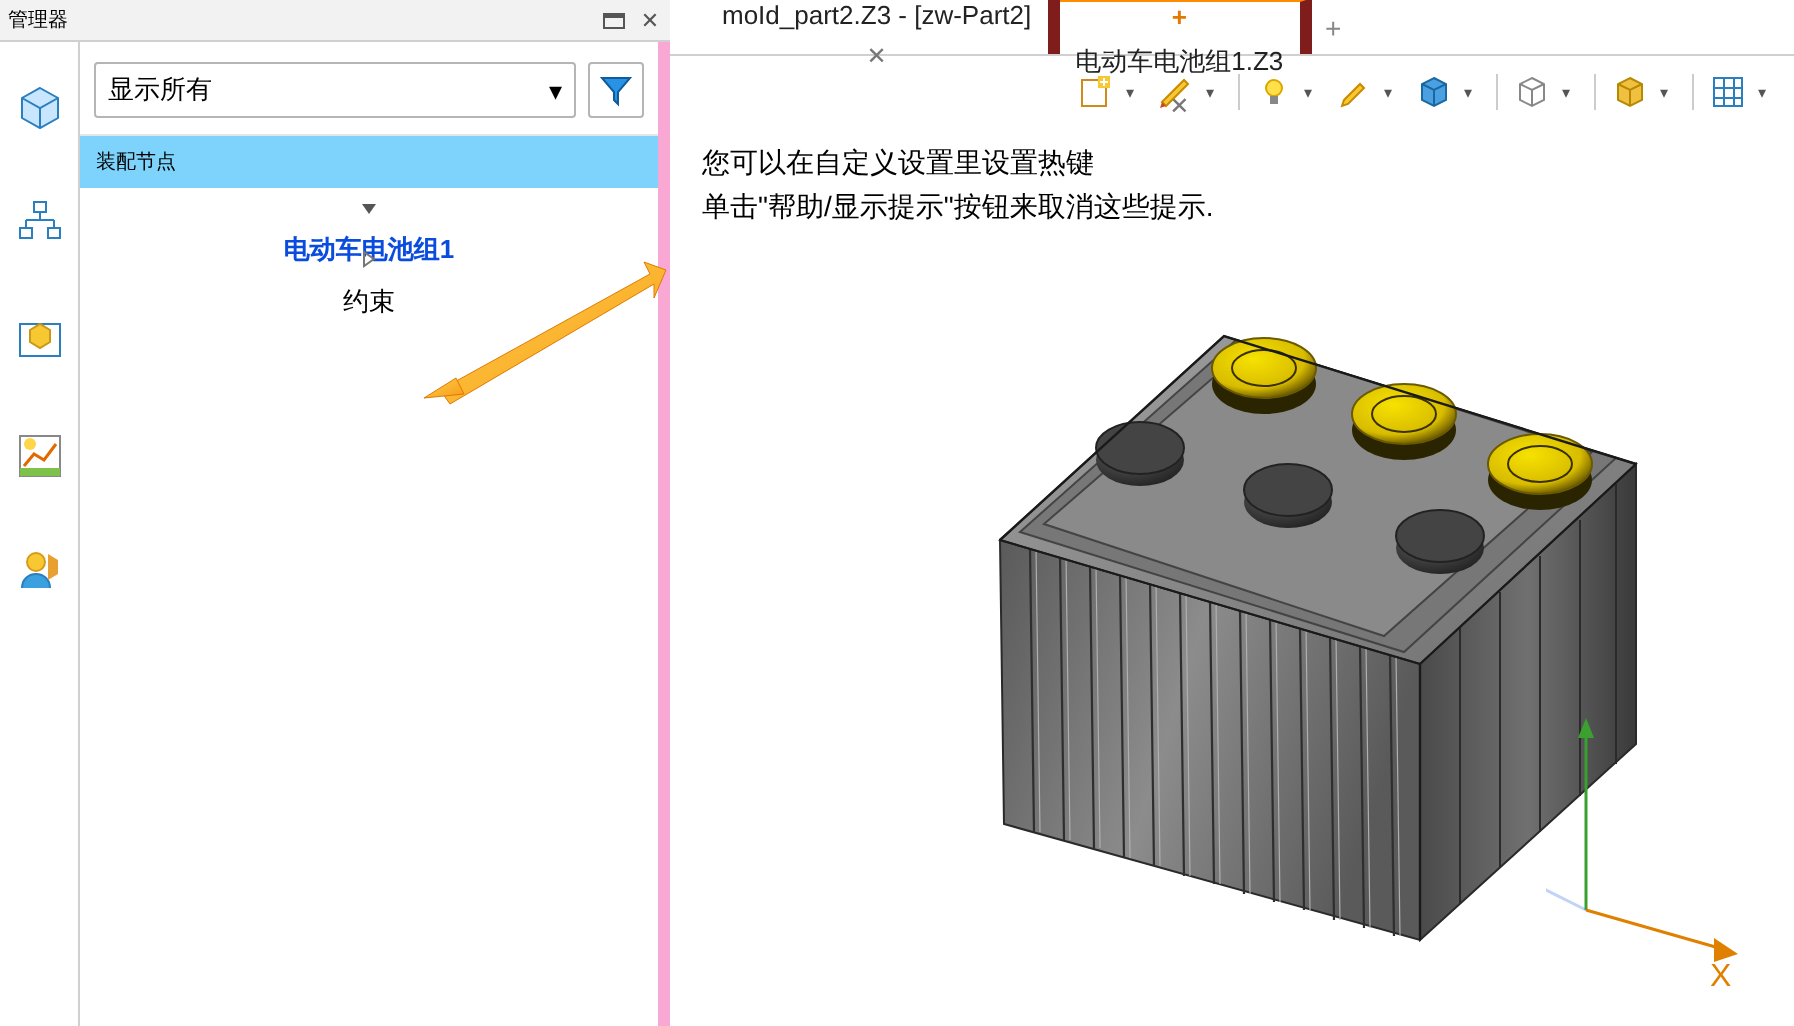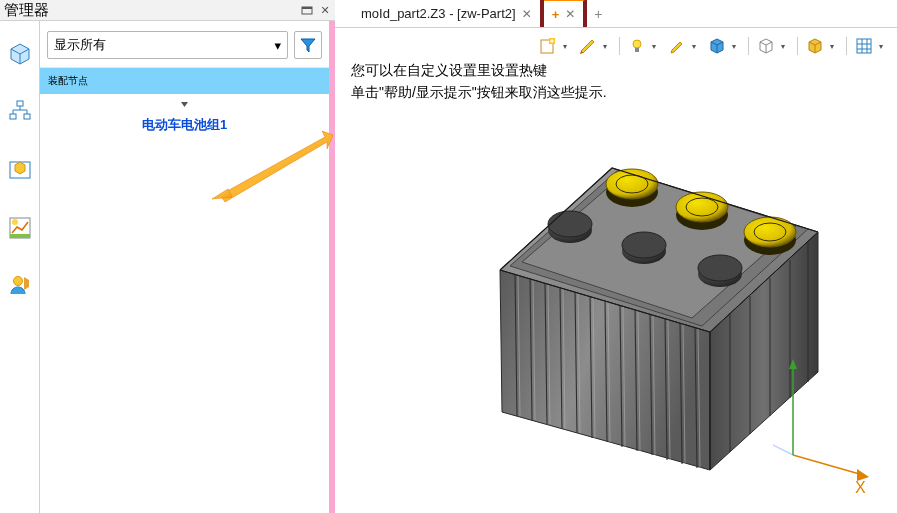--- a/index.html
+++ b/index.html
@@ -53,21 +53,21 @@
     height: 21px;
     border-bottom: 1px solid #d0d0d0;
     background: #f2f2f2;
     display: flex;
     align-items: center;
     padding-left: 4px;
     box-sizing: border-box;
   }
   .mgr-title {
     flex: 1;
-    font-size: 15px;
+    font-size: 10px;
   }
   .mgr-btn {
     width: 16px;
     height: 15px;
     display: flex;
     align-items: center;
     justify-content: center;
     font-size: 11px;
     color: #555;
     cursor: pointer;
@@ -168,23 +168,24 @@
     align-items: stretch;
     background: #fff;
     border-bottom: 1px solid #d0d0d0;
   }
   .tab {
     display: flex;
     align-items: center;
     padding: 0 8px;
     gap: 6px;
     cursor: pointer;
-    border-right: 4px solid #7f1d1d;
+    border-right: 6px solid #7f1d1d;
     font-size: 13px;
     color: #222;
+    flex-direction: column;
   }
   .tab.active {
     background: #fff;
     border-top: 2px solid #ff8c00;
     margin-top: -1px;
   }
   .tab .close {
     font-size: 12px;
     color: #777;
   }
@@ -231,21 +232,21 @@
   .tsep {
     width: 1px;
     height: 18px;
     background: #ccc;
     margin: 0 2px;
   }
 
   
   .hints {
     position: absolute;
-    top: 59px;
+    top: 70px;
     left: 16px;
     font-size: 14px;
     line-height: 22px;
     color: #000;
   }
 
   
   .model {
     position: absolute;
     left: 95px;
@@ -351,20 +352,33 @@
               <polygon points="1,3 8,3 4.5,8" fill="#555"></polygon>
             </svg>
         </span>
         <svg width="18" height="18" viewBox="0 0 18 18">
           <polygon points="9,2 15,5 15,13 9,16 3,13 3,5" fill="#34c0e4" stroke="#1a8aaa"></polygon>
           <polyline points="3,5 9,8 15,5" fill="none" stroke="#1a8aaa"></polyline>
           <line x1="9" y1="8" x2="9" y2="16" stroke="#1a8aaa"></line>
         </svg>
         <span class="tree-label tree-root-label">电动车电池组1</span>
       </div>
+      <div class="tree-row">
+        <span class="indent"></span>
+        <span class="tree-expander">
+          <svg width="9" height="9" viewBox="0 0 9 9">
+              <polygon points="2,1 7,4.5 2,8" fill="none" stroke="#777"></polygon>
+            </svg>
+        </span>
+        <svg width="16" height="14" viewBox="0 0 16 14">
+          <path d="M1 3h5l2 2h7v8H1z" fill="#f8c146" stroke="#c8920e"></path>
+          <path d="M1 3h5l2 2h7" fill="none" stroke="#c8920e"></path>
+        </svg>
+        <span class="tree-label">约束</span>
+      </div>
     </div>
 
     <svg class="callout-arrow" width="130" height="80" viewBox="0 0 130 80">
       <defs>
         <linearGradient id="ga" x1="0" y1="0" x2="1" y2="1">
           <stop offset="0" stop-color="#ffd24a"></stop>
           <stop offset="1" stop-color="#f79a1a"></stop>
         </linearGradient>
       </defs>
       <polygon points="128,6 117,2 120,8 15,66 20,73 122,13 122,20" fill="url(#ga)" stroke="#e07a00" stroke-width="0.5"></polygon>
@@ -376,20 +390,21 @@
   <div class="viewport">
 
     <div class="tabbar">
       <div style="width:18px"></div>
       <div class="tab">
         <span>moId_part2.Z3 - [zw-Part2]</span>
         <span class="close">✕</span>
       </div>
       <div class="tab active">
         <span style="color:#e07a00;font-weight:bold">+</span>
+        <span> 电动车电池组1.Z3</span>
         <span class="close">✕</span>
       </div>
       <div class="tab-new">+</div>
     </div>
 
     <div class="toolbar">
       <div class="tbtn">
         <svg width="18" height="18" viewBox="0 0 18 18">
             <rect x="2" y="3" width="12" height="13" fill="#fff" stroke="#d08a1a"></rect>
             <rect x="10" y="1" width="6" height="6" fill="#f8c832"></rect>

